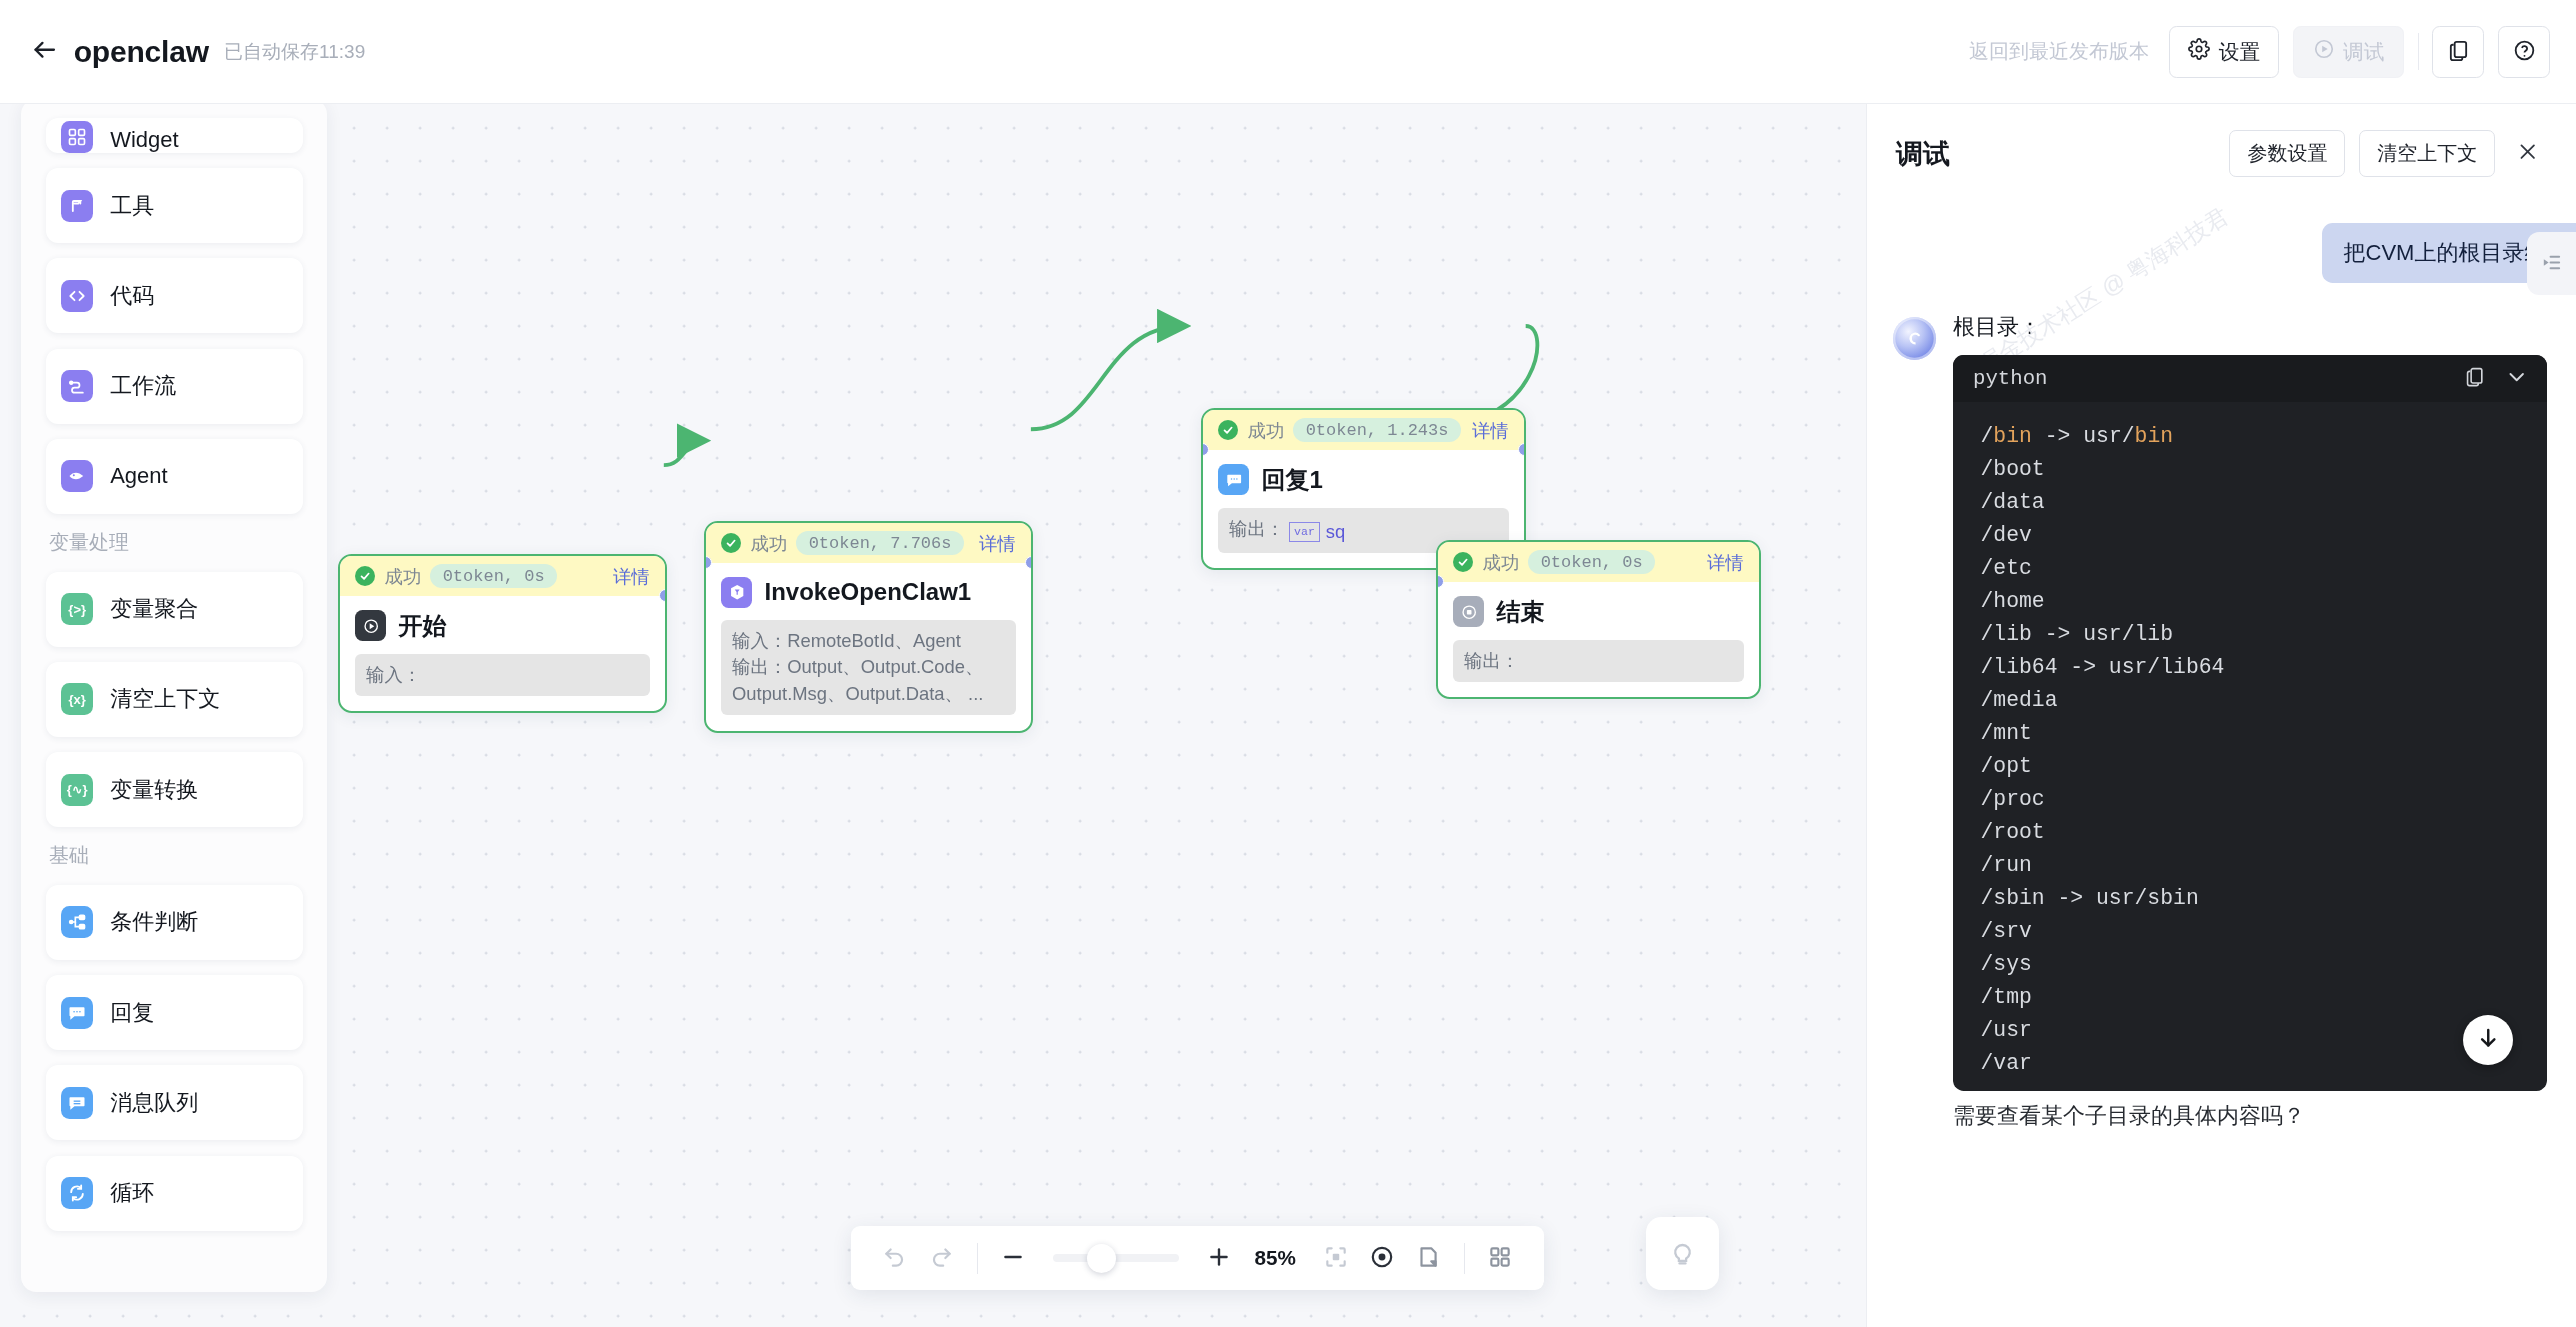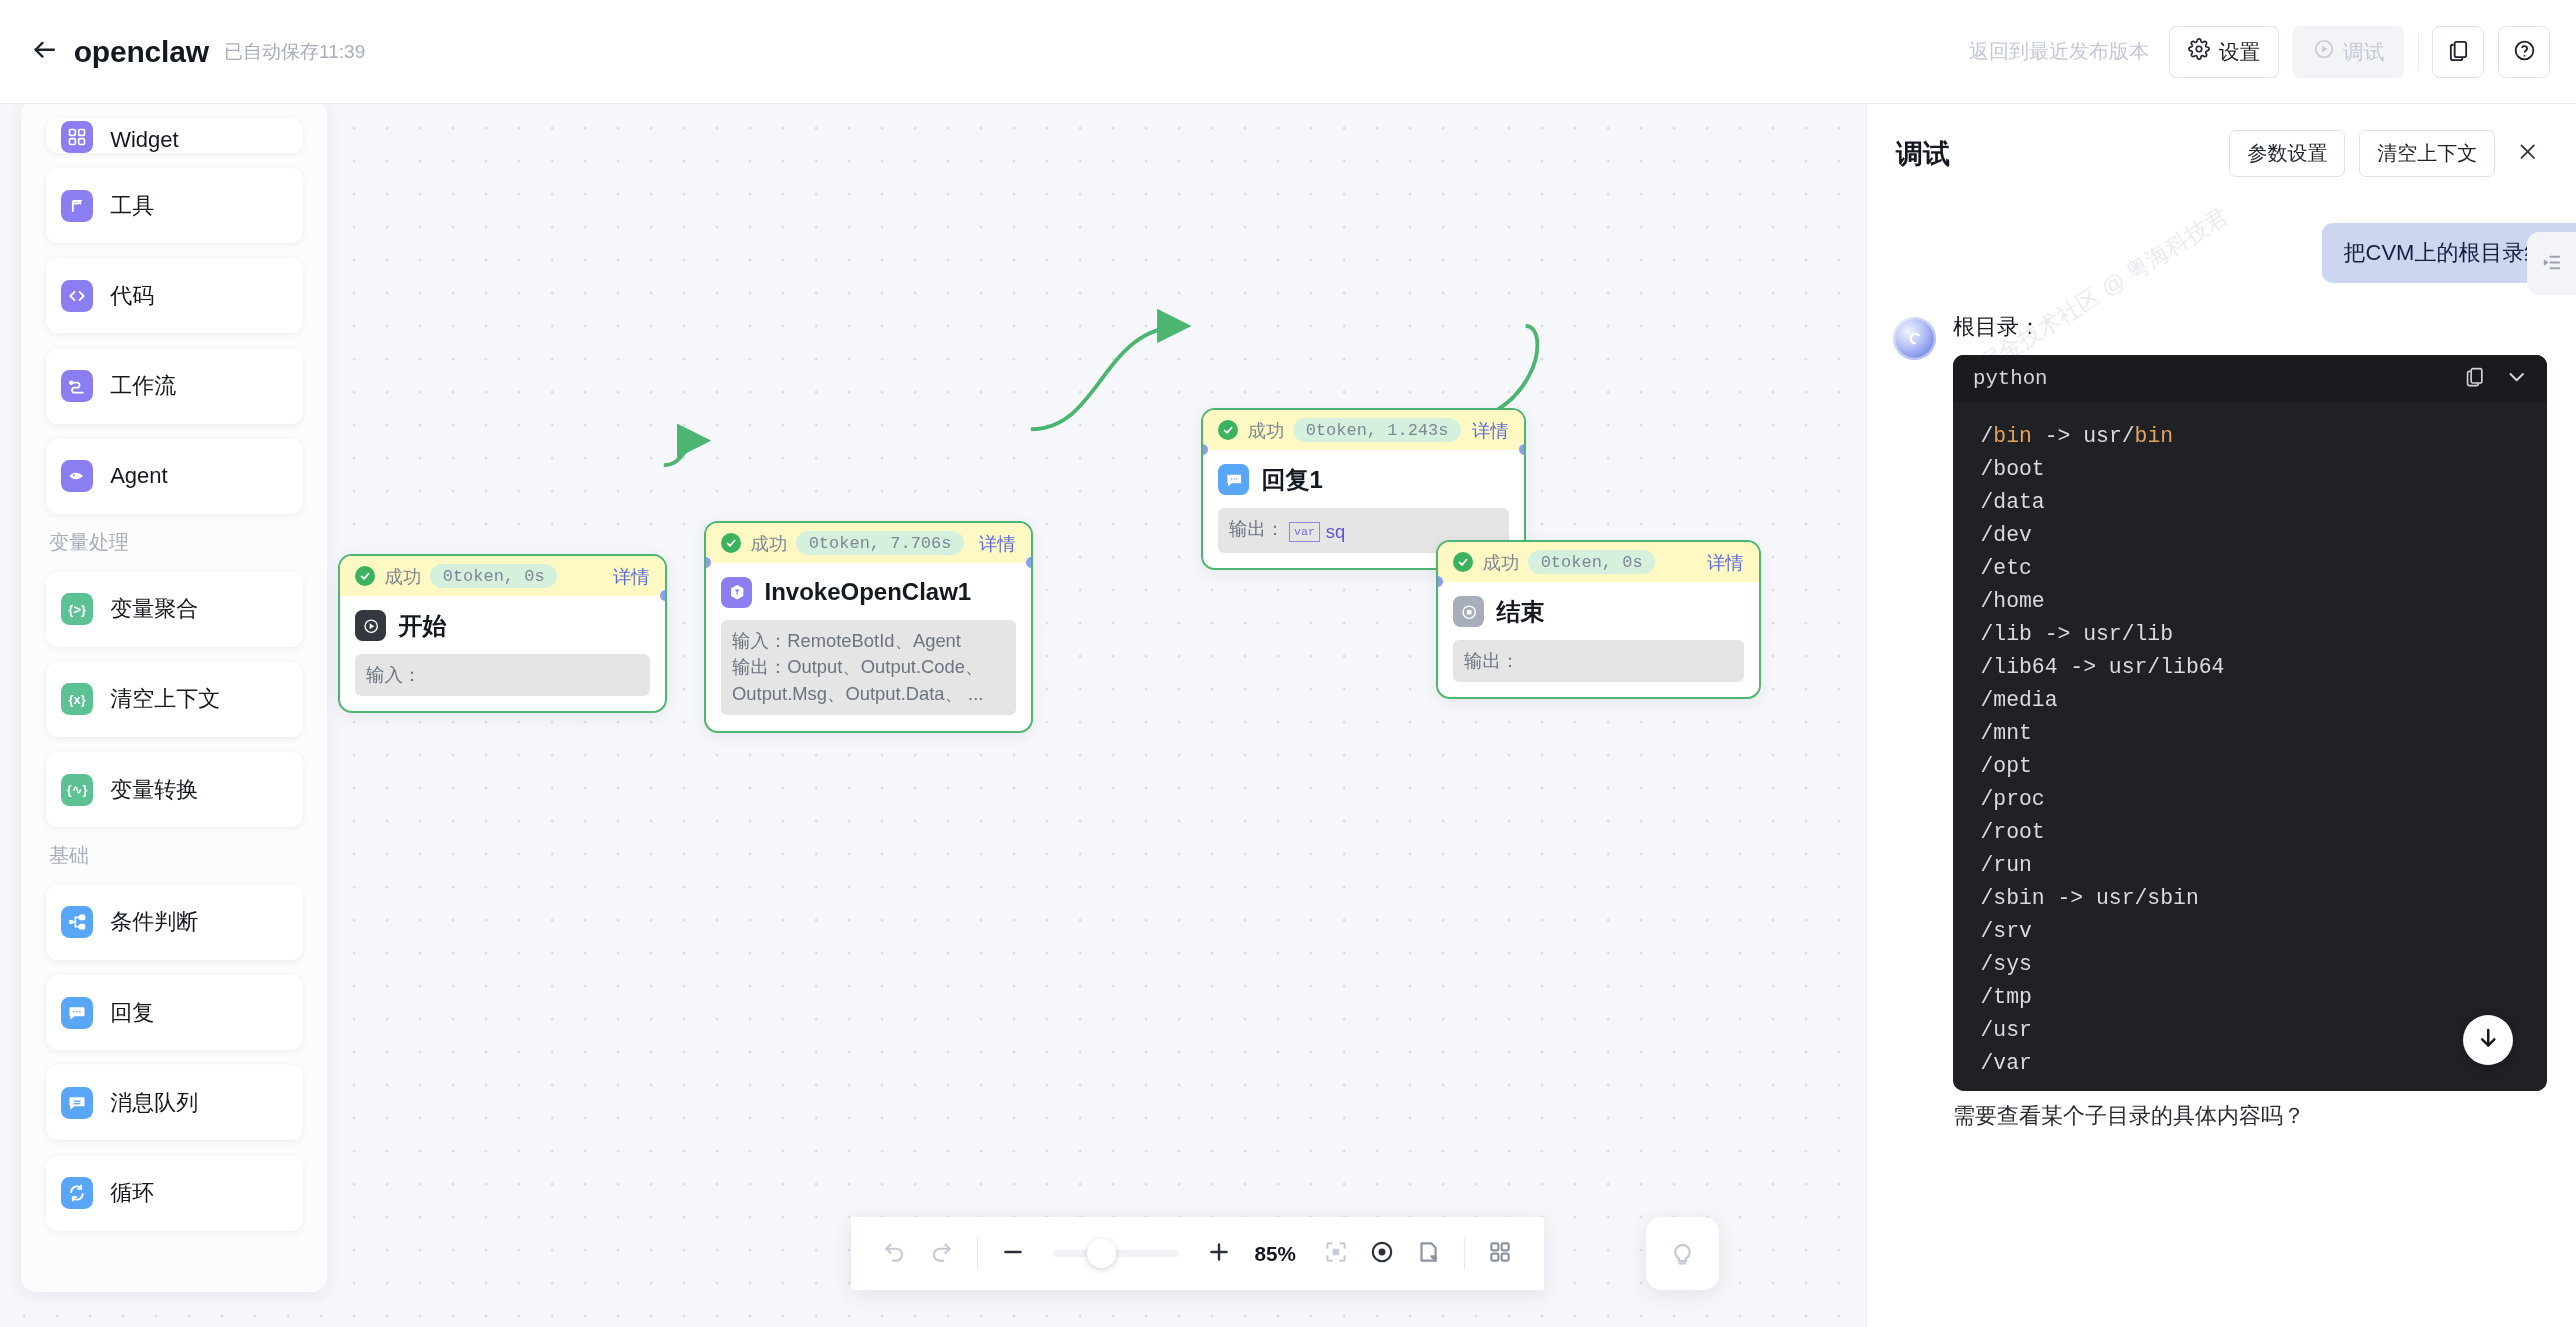--- a/index.html
+++ b/index.html
@@ -122,22 +122,22 @@
     border: 1.1px solid #8b88e8; border-radius: 0; color: #6f6be0;
     font-size: 11.5px; padding: 0.8px 3.8px; font-family: "Liberation Mono", monospace;
   }
   .port {
     position: absolute; width: 13px; height: 13px; border-radius: 50%;
     background: #8f9ee8; border: 1.5px solid #fff;
   }
 
   
   .toolbar {
-    position: absolute; left: 851px; bottom: 38px; height: 73px;
-    background: #fff; border-radius: 2px; box-shadow: 0 4.6px 20px rgba(40,55,90,.10);
+    position: absolute; left: 851px; bottom: 38px; height: 64px;
+    background: #fff; border-radius: 9px; box-shadow: 0 4.6px 20px rgba(40,55,90,.10);
     display: flex; align-items: center; padding: 0 21.4px; gap: 0;
   }
   .tb-btn { width: 46px; height: 46px; display: flex; align-items: center; justify-content: center; cursor: pointer; }
   .tb-btn svg { width: 26px; height: 26px; }
   .tb-sep { width: 0.8px; height: 31px; background: #e6e8ee; margin: 0 12.2px; }
   .tb-slider { width: 126px; height: 7.6px; background: #f1f2f5; border-radius: 4.6px; position: relative; margin: 0 17px; cursor: pointer; }
   .tb-knob { position: absolute; left: 34px; top: -10.7px; width: 29px; height: 29px; border-radius: 50%; background: #fff; box-shadow: 0 1.5px 6.1px rgba(40,50,80,.22); }
   .tb-zoom { font-size: 20.7px; color: #14181f; font-weight: 600; margin: 0 10.7px 0 6.1px; min-width: 55px; text-align: center; }
   .bulb-btn {
     position: absolute; left: 1646px; bottom: 38px; width: 73px; height: 73px;

